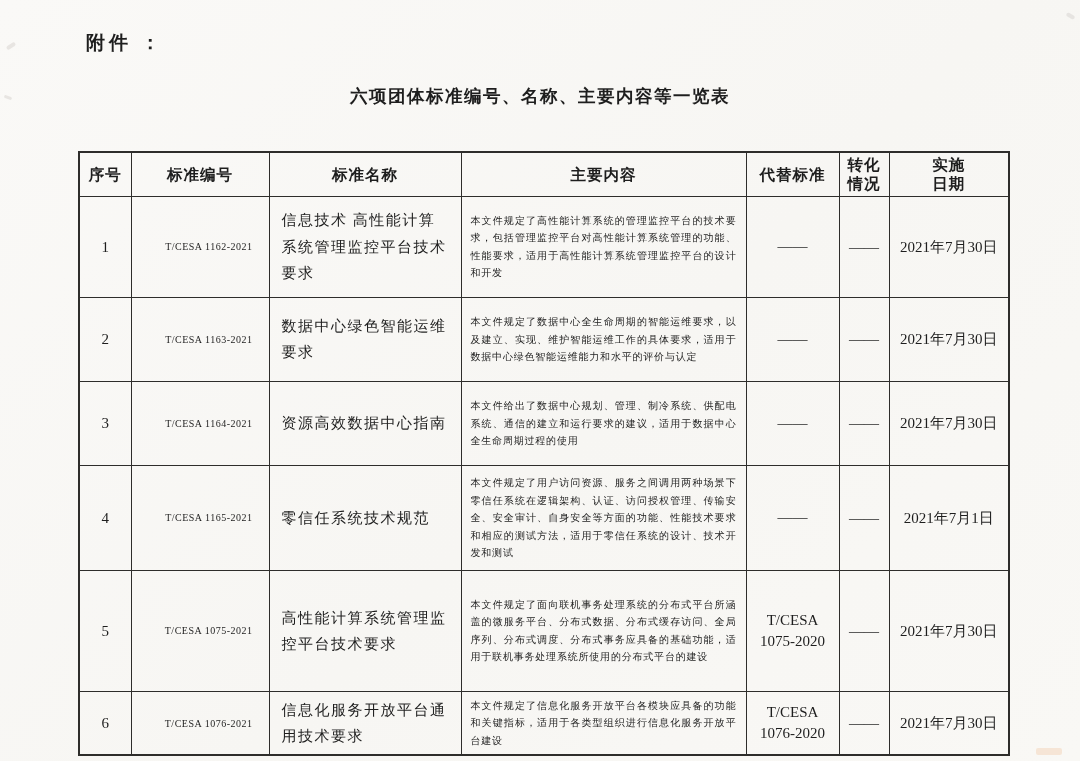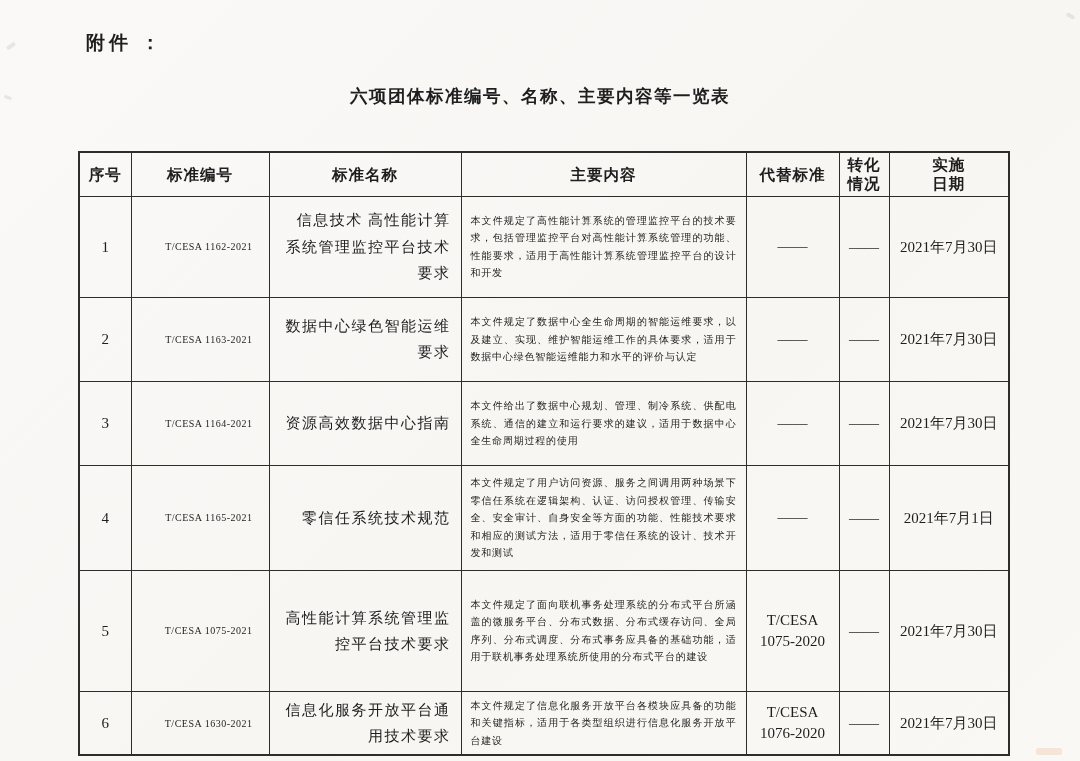--- a/index.html
+++ b/index.html
@@ -92,21 +92,21 @@
     line-height: 1.35;
   }
   .cell-code {
     text-align: right;
     font-size: 10px;
     padding: 2px 16px;
     letter-spacing: 0.5px;
     white-space: nowrap;
   }
   .cell-name {
-    text-align: right;
+    text-align: left;
     font-size: 15px;
     line-height: 1.75;
     padding: 4px 10px 4px 12px;
     letter-spacing: 1.5px;
   }
   .cell-content {
     text-align: justify;
     font-size: 10px;
     line-height: 17.5px;
     padding: 4px 9px;
@@ -196,21 +196,21 @@
       <td class="cell-code">T/CESA 1075-2021</td>
       <td class="cell-name">高性能计算系统管理监控平台技术要求</td>
       <td class="cell-content">本文件规定了面向联机事务处理系统的分布式平台所涵盖的微服务平台、分布式数据、分布式缓存访问、全局序列、分布式调度、分布式事务应具备的基础功能，适用于联机事务处理系统所使用的分布式平台的建设</td>
       <td class="cell-replaces">T/CESA 1075-2020</td>
       <td class="cell-conversion">——</td>
       <td class="cell-date">2021年7月30日</td>
     </tr>
 
     <tr>
       <td class="cell-no">6</td>
-      <td class="cell-code">T/CESA 1630-2021</td>
+      <td class="cell-code">T/CESA 1076-2021</td>
       <td class="cell-name">信息化服务开放平台通用技术要求</td>
       <td class="cell-content">本文件规定了信息化服务开放平台各模块应具备的功能和关键指标，适用于各类型组织进行信息化服务开放平台建设</td>
       <td class="cell-replaces">T/CESA 1076-2020</td>
       <td class="cell-conversion">——</td>
       <td class="cell-date">2021年7月30日</td>
     </tr>
   </tbody>
   </table>
 
 </div>

